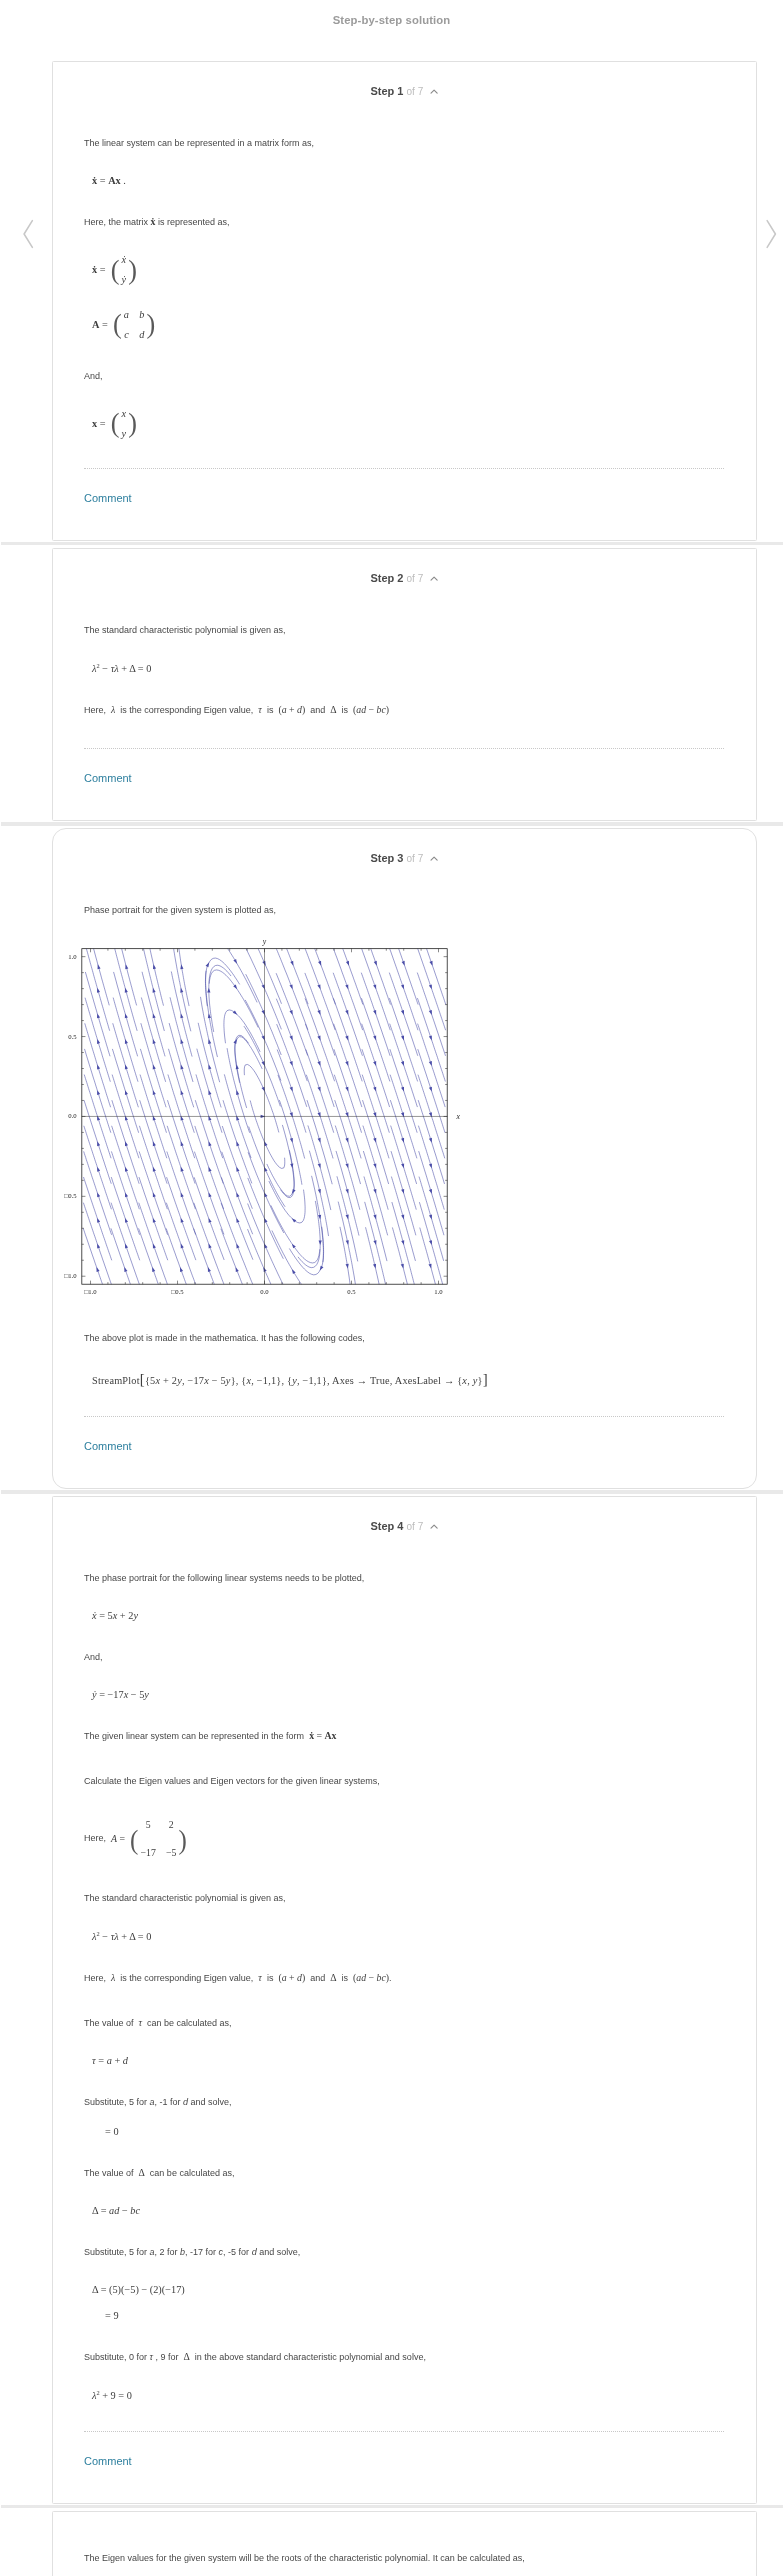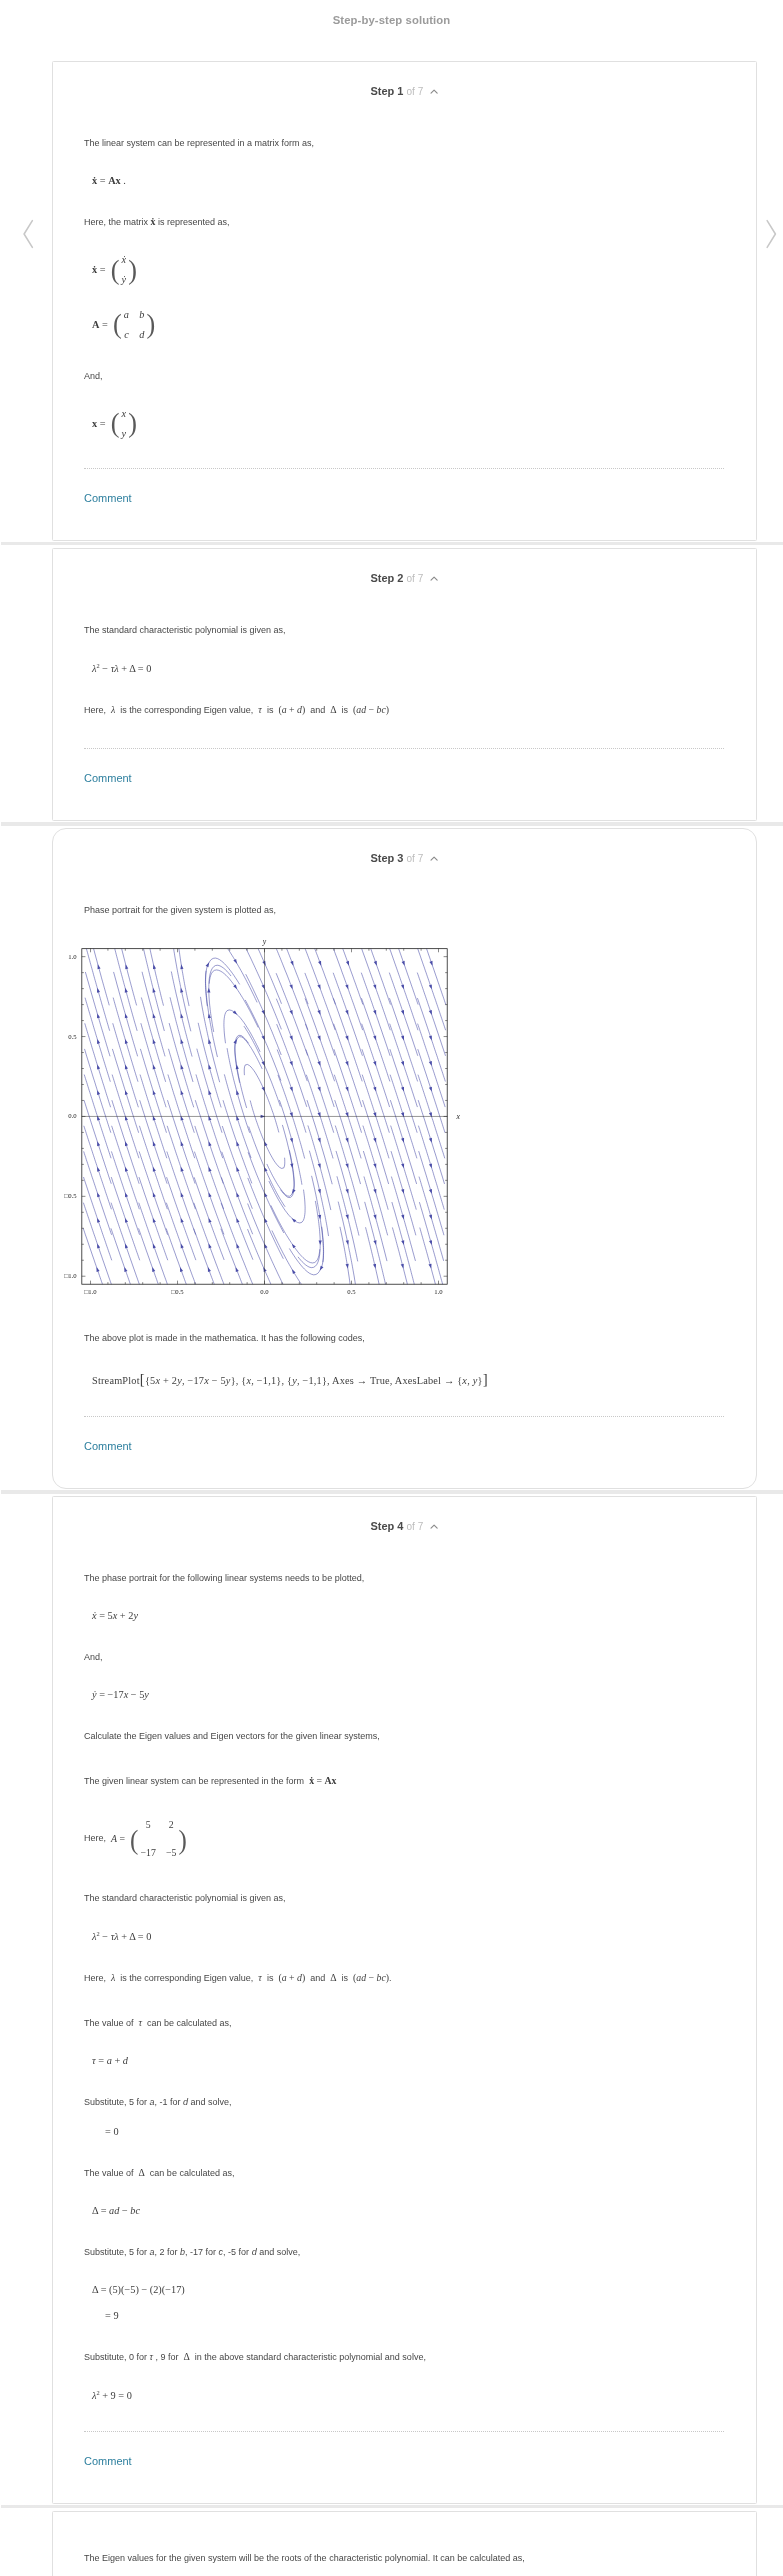--- a/index.html
+++ b/index.html
@@ -543,22 +543,22 @@
         <p class="text">The above plot is made in the mathematica. It has the following codes,</p>
         <div class="math"><span class="code-line">StreamPlot<span class="bb">[</span>{5<i>x</i> + 2<i>y</i>, −17<i>x</i> − 5<i>y</i>}, {<i>x</i>, −1,1}, {<i>y</i>, −1,1}, Axes → True, AxesLabel → {<i>x</i>, <i>y</i>}<span class="bb">]</span></span></div>
       </div><hr class="divider"><a class="comment">Comment</a></section>
     <section class="card" style="min-height: 818px;"><div class="step-header"><span class="step-label">Step 4</span><span class="step-of">of 7</span><span class="step-collapse"><svg width="8.2" height="5.2" viewBox="0 0 16 10">
             <polyline points="2,8 8,2 14,8" fill="none" stroke="#8a8a8a" stroke-width="2.2" stroke-linecap="round" stroke-linejoin="round"></polyline>
           </svg></span></div><div class="card-body">
         <p class="text">The phase portrait for the following linear systems needs to be plotted,</p>
         <div class="math"><i>ẋ</i> = 5<i>x</i> + 2<i>y</i></div>
         <p class="text">And,</p>
         <div class="math"><i>ẏ</i> = −17<i>x</i> − 5<i>y</i></div>
+        <p class="text">The given linear system can be represented in the form&nbsp; <span class="ms"><b>ẋ</b> = <b>Ax</b></span></p>
         <p class="text">Calculate the Eigen values and Eigen vectors for the given linear systems,</p>
-        <p class="text">The given linear system can be represented in the form&nbsp; <span class="ms"><b>ẋ</b> = <b>Ax</b></span></p>
         <p class="text">Here,&nbsp; <span class="ms"><i>A</i> = <span class="mx">
               <span class="pl">(</span>
               <span class="g2">
                 <span>5</span>
                 <span>2</span>
                 <span>−17</span>
                 <span>−5</span>
               </span>
               <span class="pr">)</span>
             </span></span></p>

